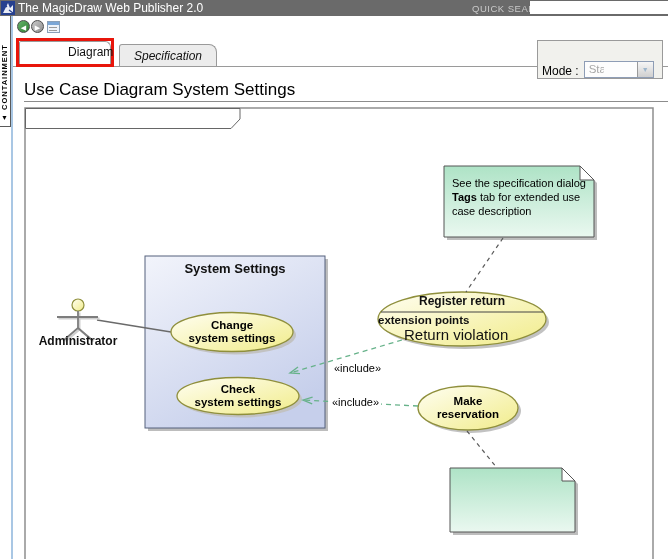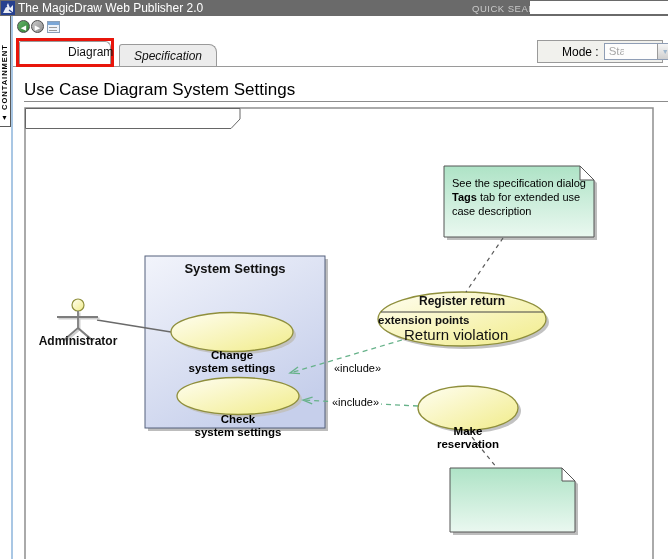--- a/index.html
+++ b/index.html
@@ -35,40 +35,40 @@
   #tab-spec{left:119px;top:44px;width:98px;height:22px;background:#ececec;
        border:1px solid #9a9a9a;border-bottom:none;border-radius:3px 8px 0 0;
        font-size:12px;text-align:center;line-height:22px;box-sizing:border-box;font-style:italic;}
   #diagram-highlight{left:16px;top:38px;width:98px;height:29px;border:3px solid #e8150b;
        background:#fff;box-sizing:border-box;z-index:4;}
   #tab-diagram{position:absolute;left:0;top:0;right:0;bottom:0;background:#fff;
        border:1px solid #9a9a9a;border-bottom:none;border-radius:2px 6px 0 0;
        font-size:12px;text-align:center;line-height:21px;padding-left:48px;}
 
   
-  #mode-box{left:537px;top:40px;width:126px;height:23px;border:1px solid #9a9a9a;background:#f1f1ed;
-       display:flex;align-items:center;box-sizing:border-box;padding-left:24px;}
+  #mode-box{left:537px;top:40px;width:126px;height:39px;border:1px solid #9a9a9a;background:#f1f1ed;
+       display:flex;align-items:flex-end;box-sizing:border-box;padding-left:4px;}
   #mode-label{font-size:12px;color:#000;margin-right:5px;white-space:nowrap;}
   #mode-select{display:flex;width:70px;height:17px;border:1px solid #8e9db5;background:#fdfdfd;box-sizing:border-box;gap:33px;}
   #mode-value{flex:1;font-size:11.5px;color:#a8a8a8;padding:1px 0 0 4px;overflow:hidden;}
   #mode-drop{width:15px;background:linear-gradient(#f6f6f6,#cfcfcf);border-left:1px solid #9a9a9a;
        font-size:7px;color:#9db6cc;text-align:center;line-height:15px;}
 
   
   #page-title{left:24px;top:80px;font-size:17px;color:#000;white-space:nowrap;}
   #title-rule{left:24px;top:101px;width:644px;height:1px;background:#8c8c8c;}
 
   
   #frame-label{left:33px;top:111px;font-size:11.5px;display:flex;align-items:center;z-index:2;white-space:pre;}
   #frame-label b{margin-right:6px;}
   #frame-label .gap{margin:0 3px;}
 
   
   #canvas{left:0;top:0;z-index:1;}
-  .uc-label{position:absolute;text-align:center;font-weight:bold;font-size:11.5px;line-height:13px;color:#000;z-index:2;margin-top:30px;}
+  .uc-label{position:absolute;text-align:center;font-weight:bold;font-size:11.5px;line-height:13px;color:#000;z-index:2;}
   .note-text{position:absolute;font-size:11px;line-height:14px;color:#000;z-index:2;}
   #pkg-title{left:145px;top:261px;width:180px;text-align:center;font-weight:bold;font-size:13px;z-index:2;}
   #actor-label{left:28px;top:334px;width:100px;text-align:center;font-weight:bold;font-size:12px;z-index:2;}
   #reg-title{left:378px;top:294px;width:168px;text-align:center;font-weight:bold;font-size:12px;z-index:2;}
   #reg-comp{left:378px;top:314px;width:168px;text-align:left;font-weight:bold;font-size:11.5px;z-index:2;}
   #reg-ext{left:404px;top:326px;width:140px;font-size:15px;z-index:2;}
   .inc-label{position:absolute;font-size:11px;color:#000;z-index:2;text-align:right;}
   #inc2{background:#fff;padding:0 2px;}
 </style>
 </head>

